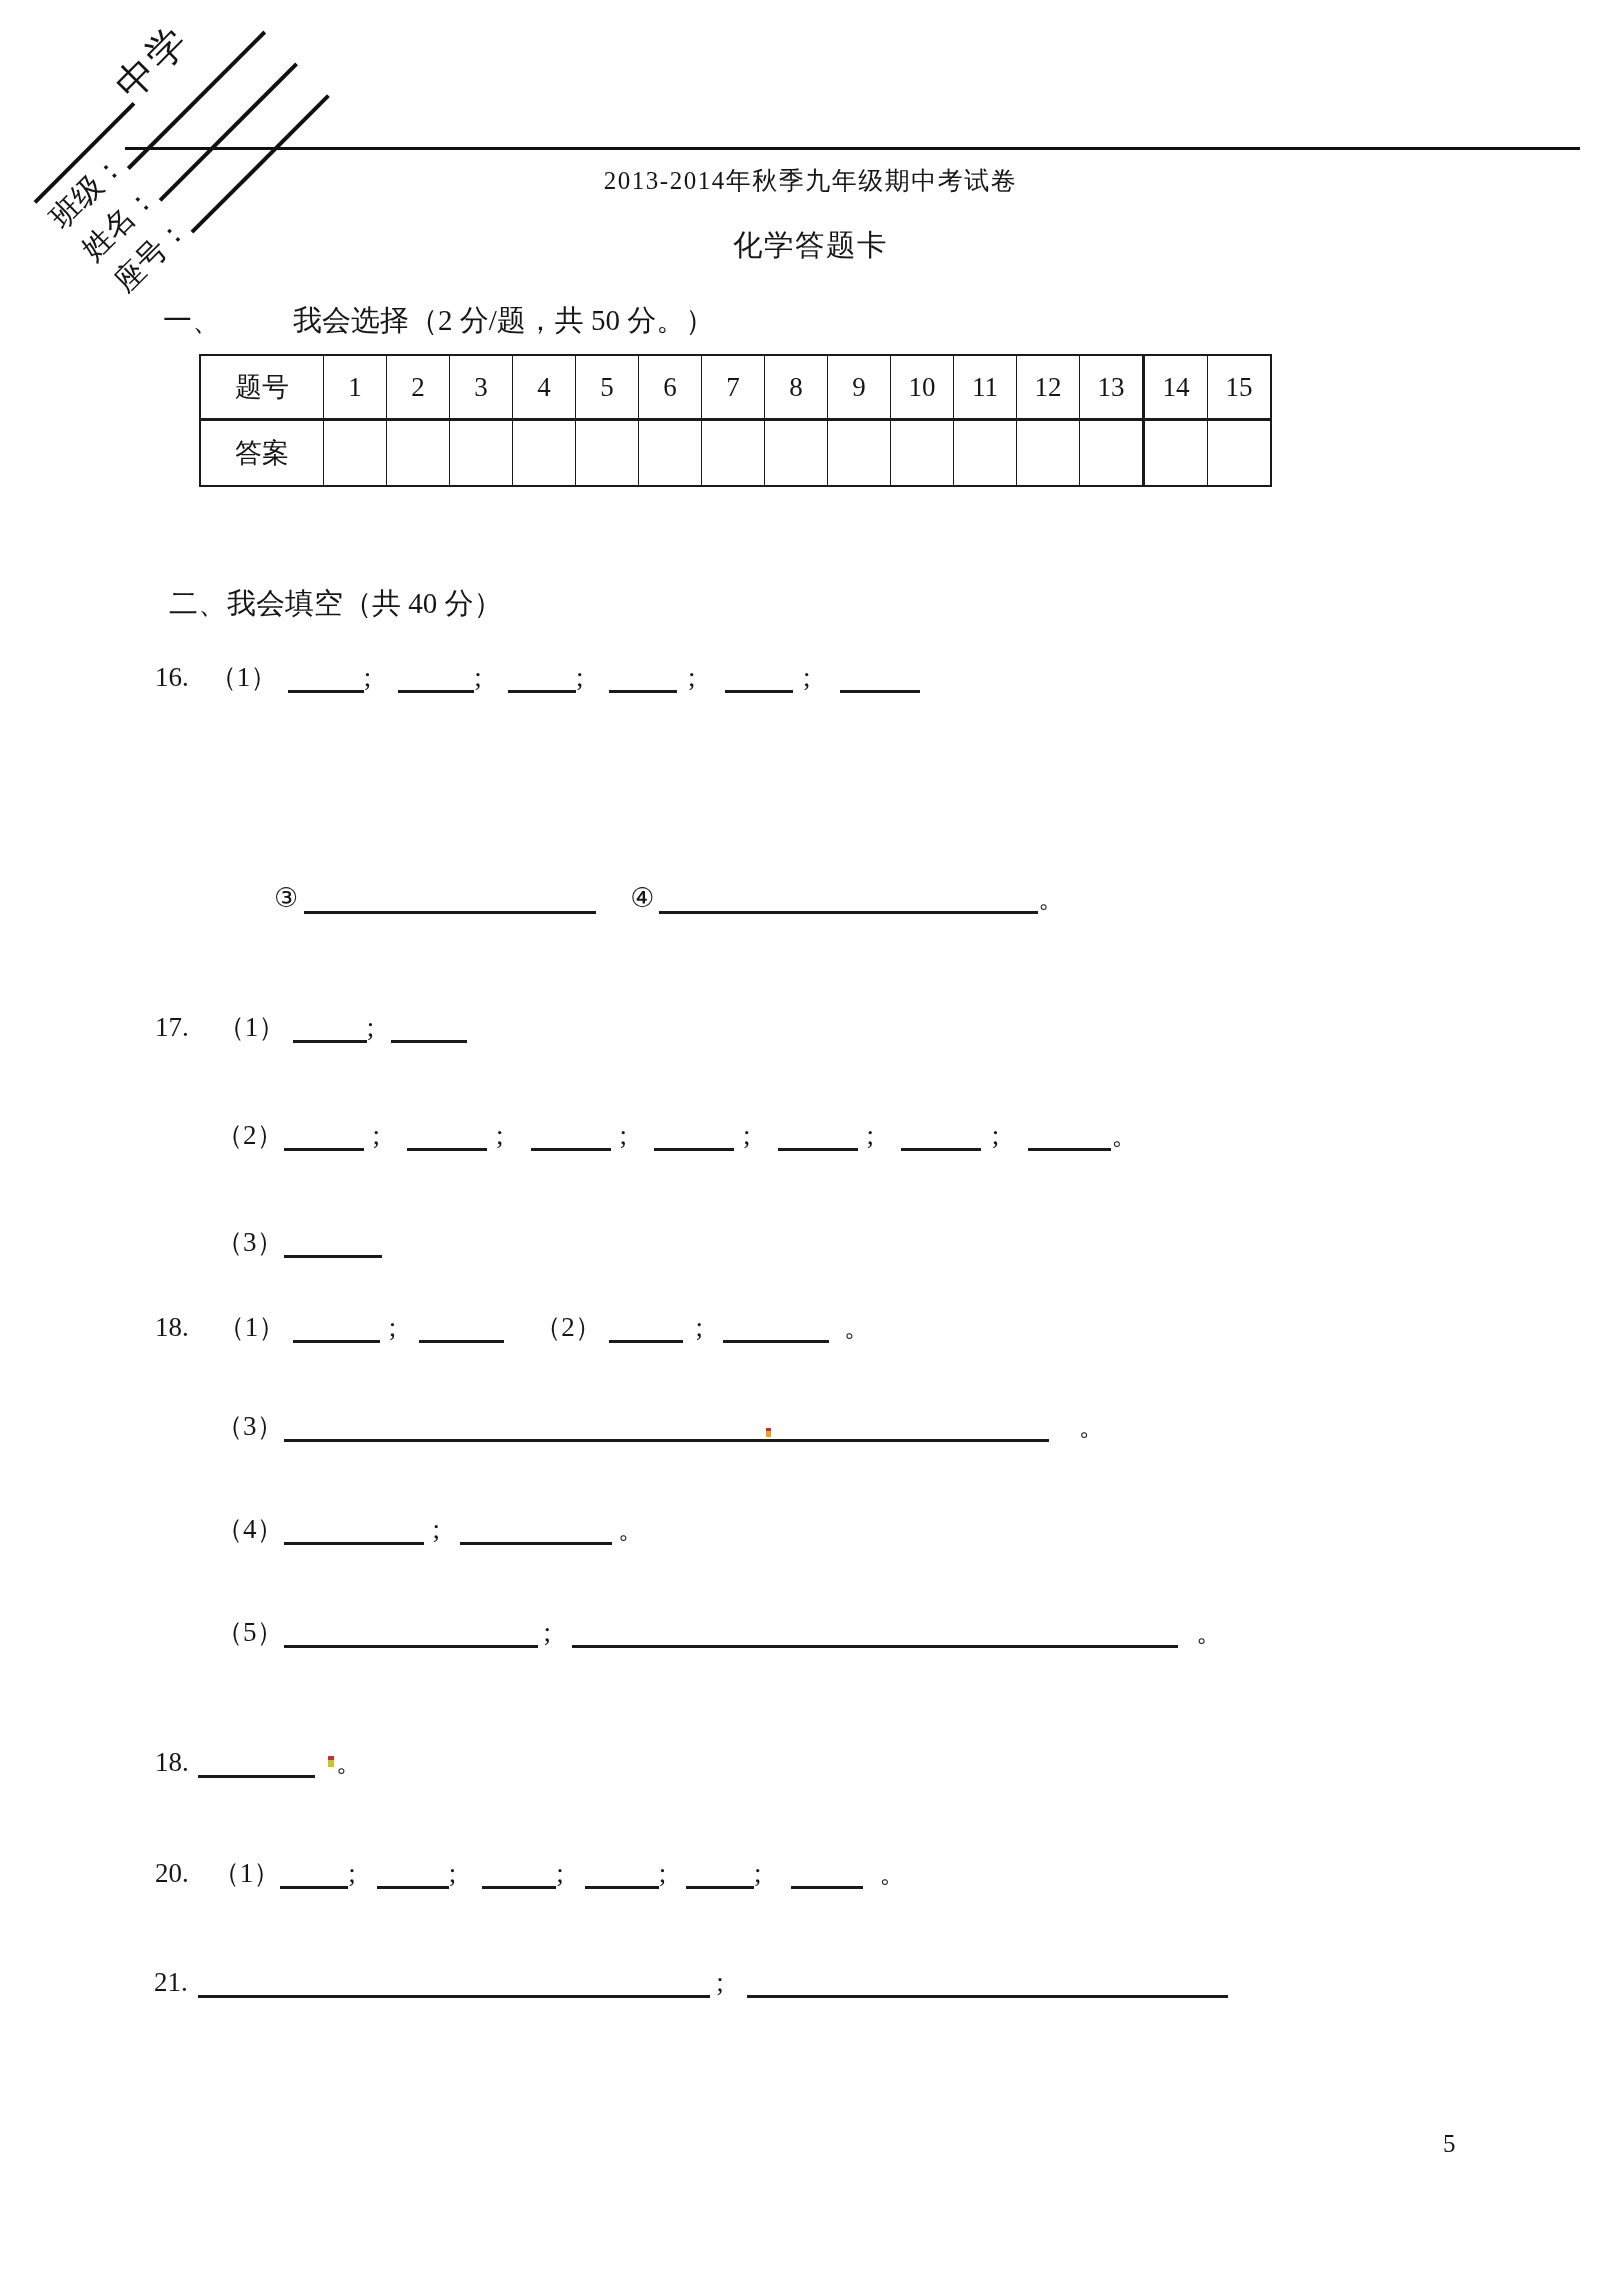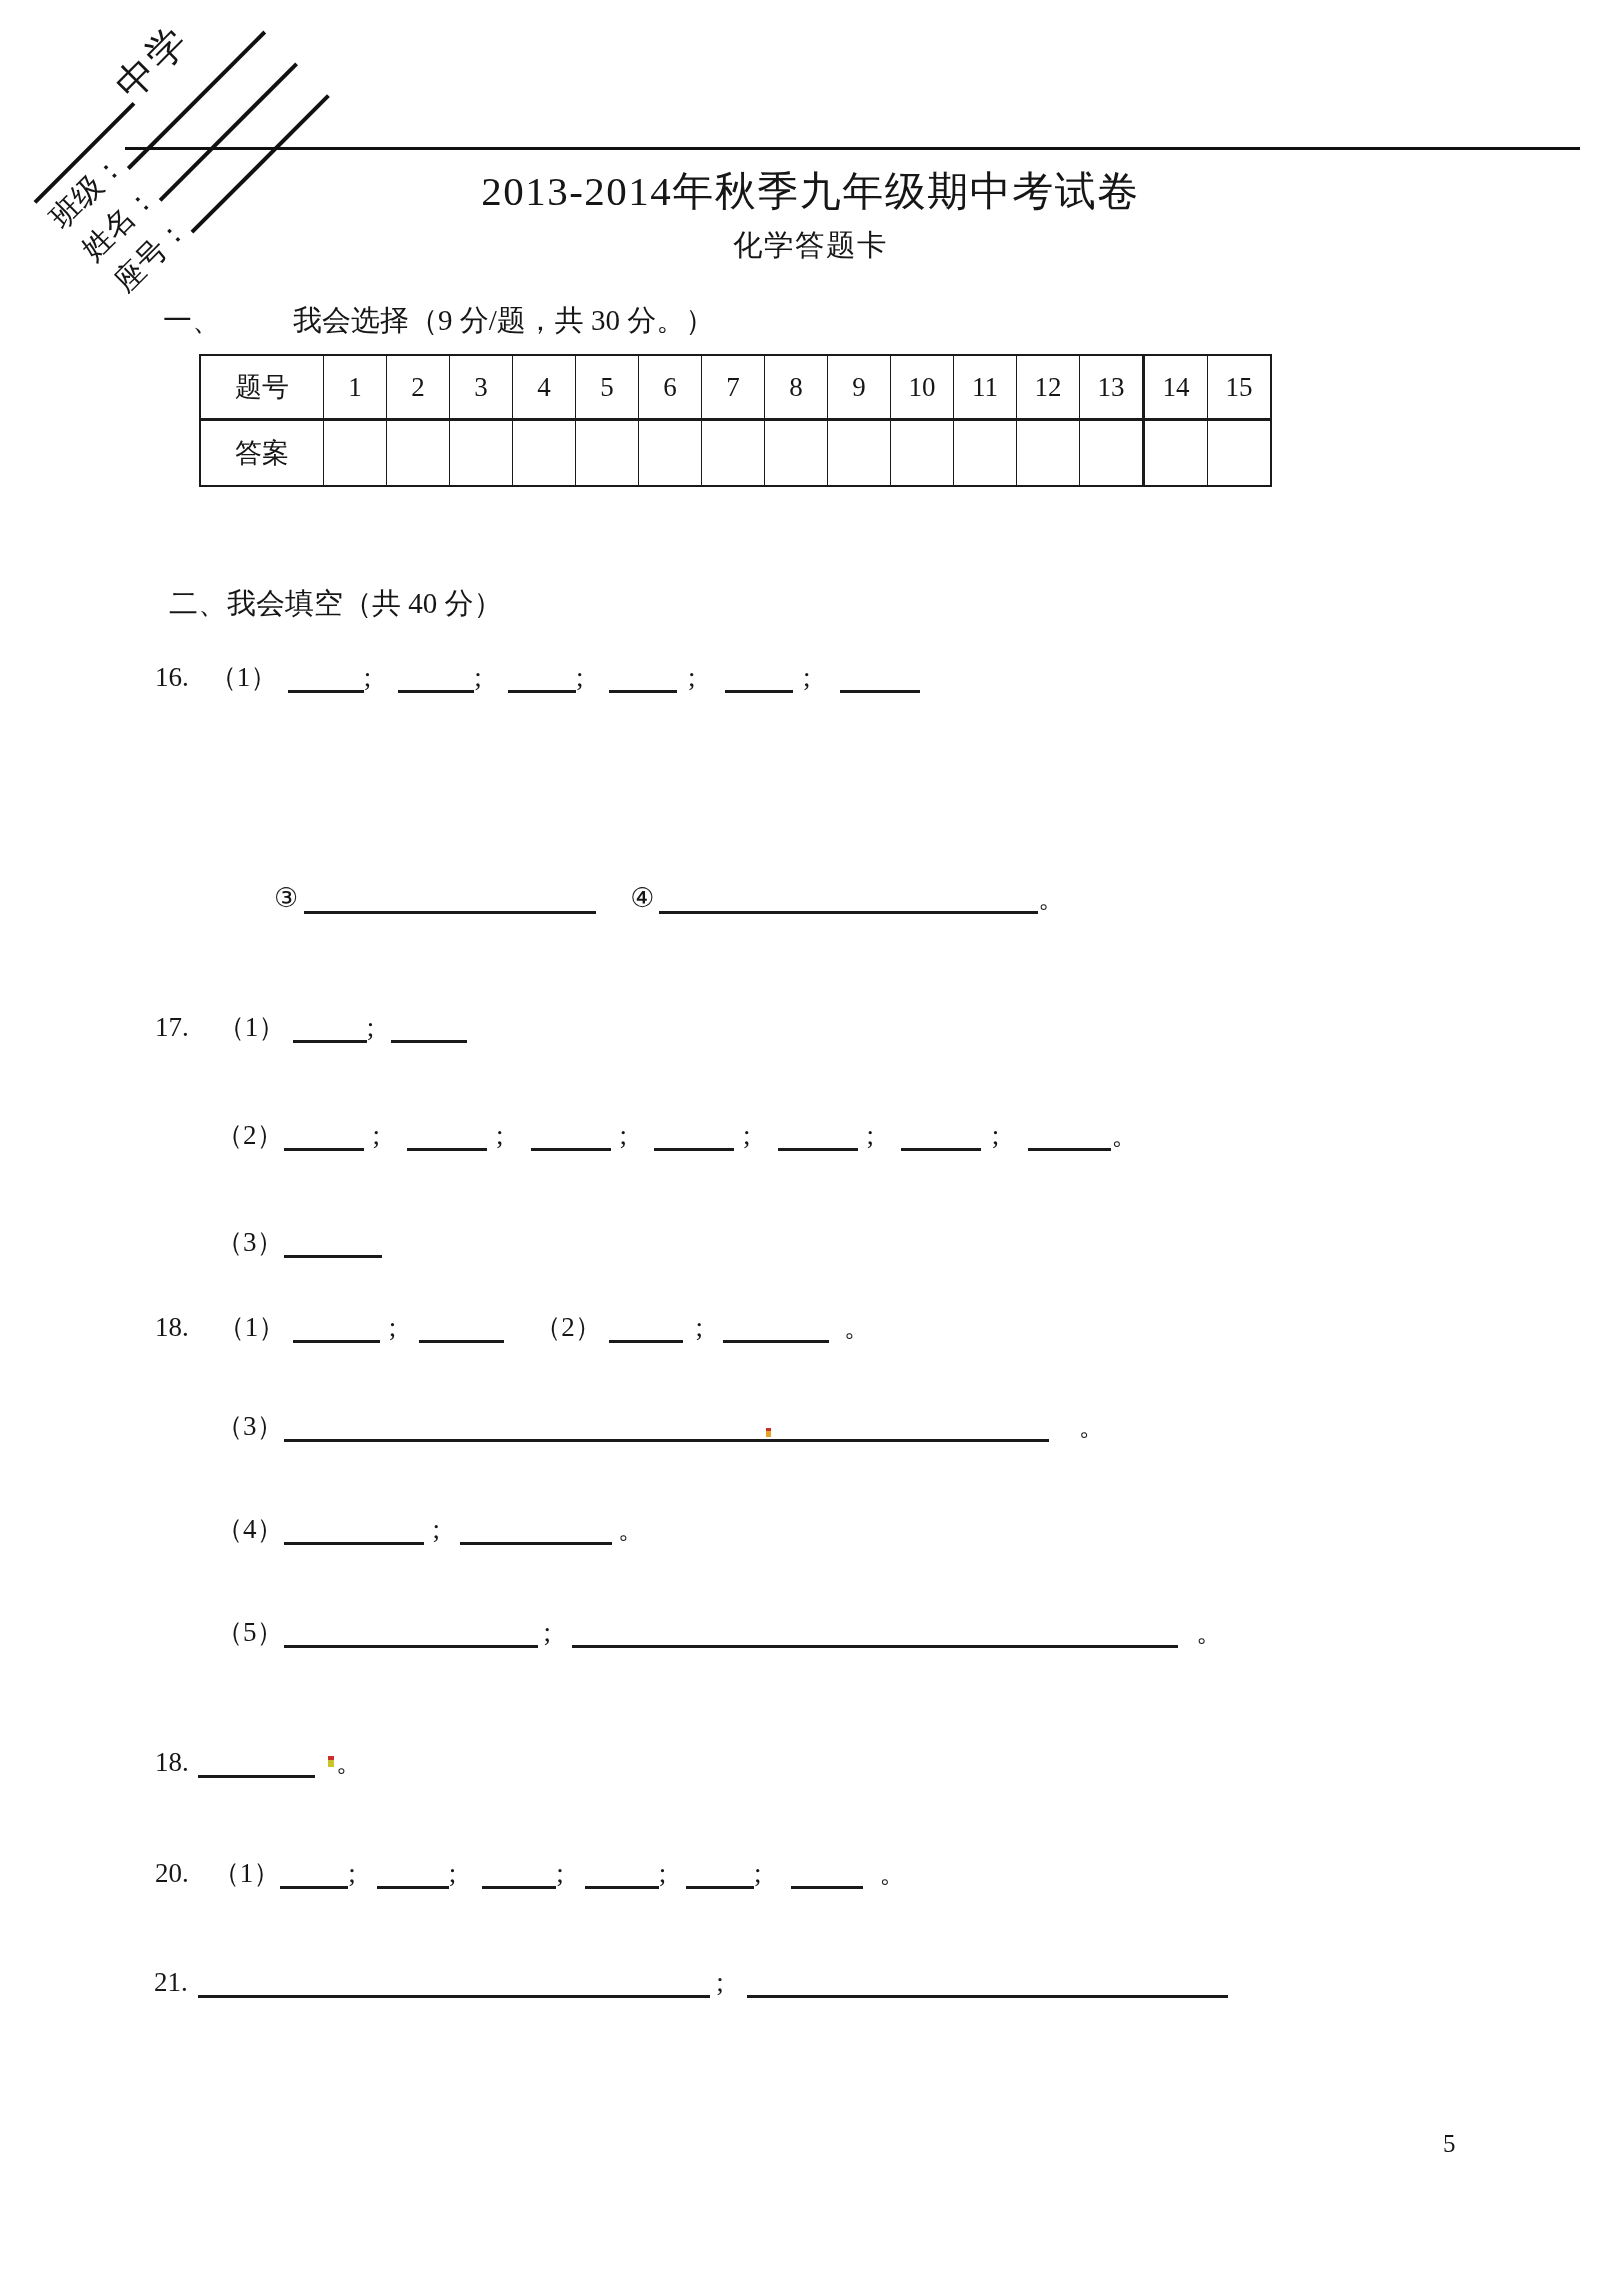--- a/index.html
+++ b/index.html
@@ -15,21 +15,21 @@
   .corner{
     position:absolute;left:0px;top:-23px;width:485px;
     transform:rotate(-45deg);
     transform-origin:50% 50%;
   }
   .cline{white-space:nowrap;height:45px;line-height:45px;font-size:30px;}
   .cline .school{font-size:39px;letter-spacing:3px;}
   .cblank{display:inline-block;border-bottom:4.5px solid #111;vertical-align:-4.5px;}
   
   .toprule{position:absolute;left:125px;top:147px;width:1455px;height:3px;background:#111;}
-  .title{position:absolute;left:0;top:164px;width:1621px;text-align:center;font-size:41px;letter-spacing:1.5px;}
+  .title{position:absolute;left:0;top:164px;width:1621px;text-align:center;font-size:25px;letter-spacing:1.5px;}
   .subtitle{position:absolute;left:0;top:226px;width:1621px;text-align:center;font-size:29.5px;letter-spacing:1.5px;}
   
   .row{position:absolute;white-space:nowrap;font-size:27px;line-height:36px;}
   .heading{font-size:29px;}
   .sp{display:inline-block;height:0.8px;}
   .blank{display:inline-block;border-bottom:3px solid #1a1a1a;height:23px;vertical-align:-6.8px;position:relative;}
   .semi{display:inline-block;}
   .period{display:inline-block;}
   
   .anstable{position:absolute;left:199px;top:354px;border-collapse:collapse;table-layout:fixed;}
@@ -66,21 +66,21 @@
       <span>座号：</span><span class="cblank" style="width:193px"></span>
     </div>
   </div>
 
   <div class="toprule"></div>
 
   <div class="title">2013-2014年秋季九年级期中考试卷</div>
   <div class="subtitle">化学答题卡</div>
 
   <div class="row heading" style="left:163px;top:302px;">
-    <span>一、</span><span class="sp" style="width:72px"></span><span>我会选择（9 分/题，共 30 分。）</span>
+    <span>一、</span><span class="sp" style="width:72px"></span><span>我会选择（2 分/题，共 50 分。）</span>
   </div>
 
   <table class="anstable">
     <tbody>
         <tr class="hdr">
       <td class="lblcol">题号</td>
       <td class="numcol">1</td>
       <td class="numcol">2</td>
       <td class="numcol">3</td>
       <td class="numcol">4</td>

